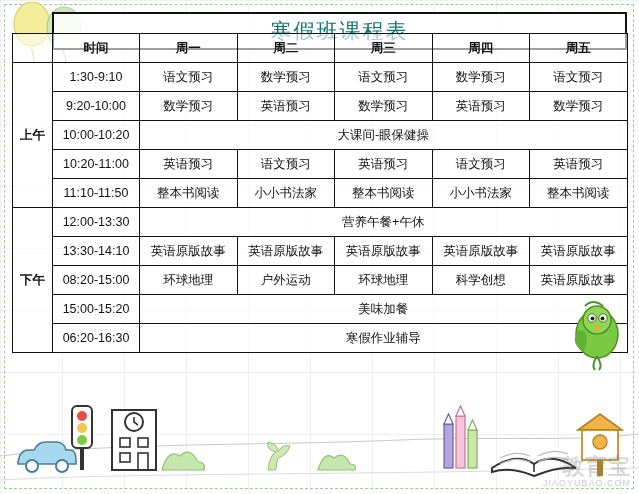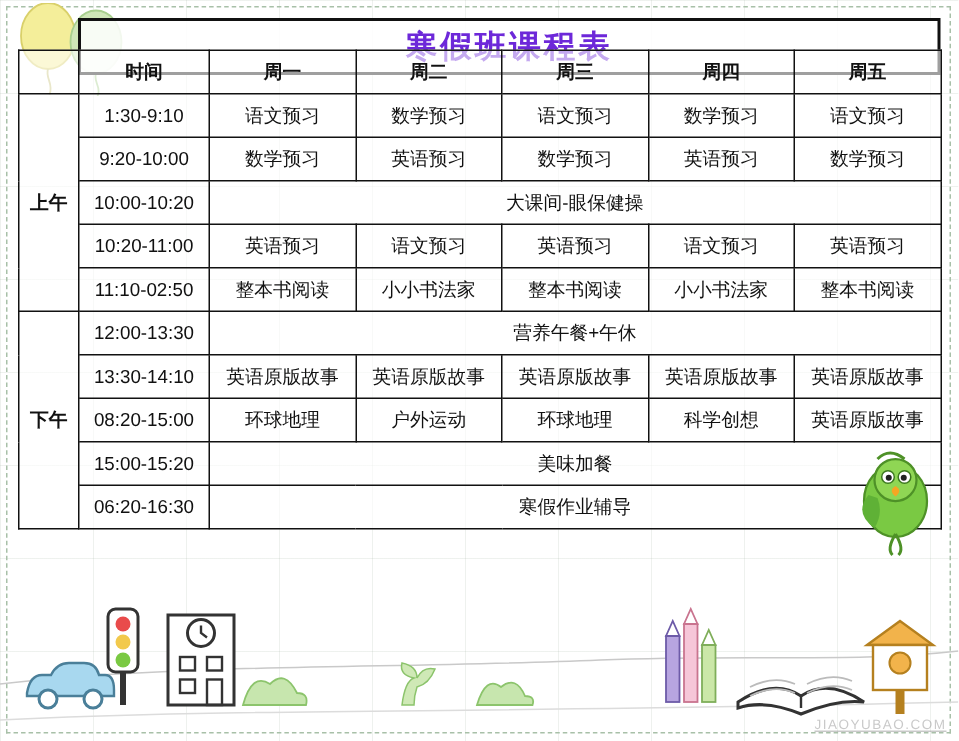--- a/index.html
+++ b/index.html
@@ -50,23 +50,23 @@
     width: 575px; height: 38px;
     border: 2px solid #111;
     box-sizing: border-box;
     background: rgba(255,255,255,0.85);
     display: flex;
     align-items: center;
     justify-content: center;
   }
   #title-text {
     font-size: 21px;
-    font-weight: bold;
+    font-weight: normal;
     letter-spacing: 2px;
-    color: #6d28d9;
+    color: #0f766e;
   }
 
   
   #schedule {
     position: absolute;
     left: 12px; top: 33px;
     width: 615px;
     border-collapse: collapse;
     table-layout: fixed;
     background: rgba(255,255,255,0.6);
@@ -118,21 +118,20 @@
     font-size: 22px;
     font-weight: bold;
     color: rgba(120,120,120,0.30);
     letter-spacing: 1px;
     line-height: 1;
   }
   #wm-sub {
     font-size: 9px;
     color: rgba(120,120,120,0.40);
     letter-spacing: 1px;
-    text-decoration: underline;
   }
 </style>
 </head>
 <body>
 
 <div id="page">
 
   <div id="bg-grid"></div>
   <div id="sheet-border"></div>
 
@@ -192,21 +191,21 @@
         </tr>
         <tr>
           <td class="time-cell">10:20-11:00</td>
           <td>英语预习</td>
           <td>语文预习</td>
           <td>英语预习</td>
           <td>语文预习</td>
           <td>英语预习</td>
         </tr>
         <tr>
-          <td class="time-cell">11:10-02:50</td>
+          <td class="time-cell">11:10-11:50</td>
           <td>整本书阅读</td>
           <td>小小书法家</td>
           <td>整本书阅读</td>
           <td>小小书法家</td>
           <td>整本书阅读</td>
         </tr>
         <tr>
           <td class="period-cell" rowspan="5">下午</td>
           <td class="time-cell">12:00-13:30</td>
           <td class="span-cell" colspan="5">营养午餐+午休</td>
@@ -308,16 +307,17 @@
       <g>
         <path d="M578 46 l22 -16 l22 16z" fill="#f2b34b" stroke="#b5801f" stroke-width="1.6"></path>
         <rect x="582" y="46" width="36" height="30" fill="#fff" stroke="#b5801f" stroke-width="1.6"></rect>
         <circle cx="600" cy="58" r="7" fill="#f2b34b" stroke="#b5801f" stroke-width="1.4"></circle>
         <rect x="597" y="76" width="6" height="16" fill="#b5801f"></rect>
       </g>
     </svg>
   </div>
 
   <div id="watermark">
+    <div id="wm-main">教育宝</div>
     <div id="wm-sub">JIAOYUBAO.COM</div>
   </div>
 
 </div>
 
 </body></html>

